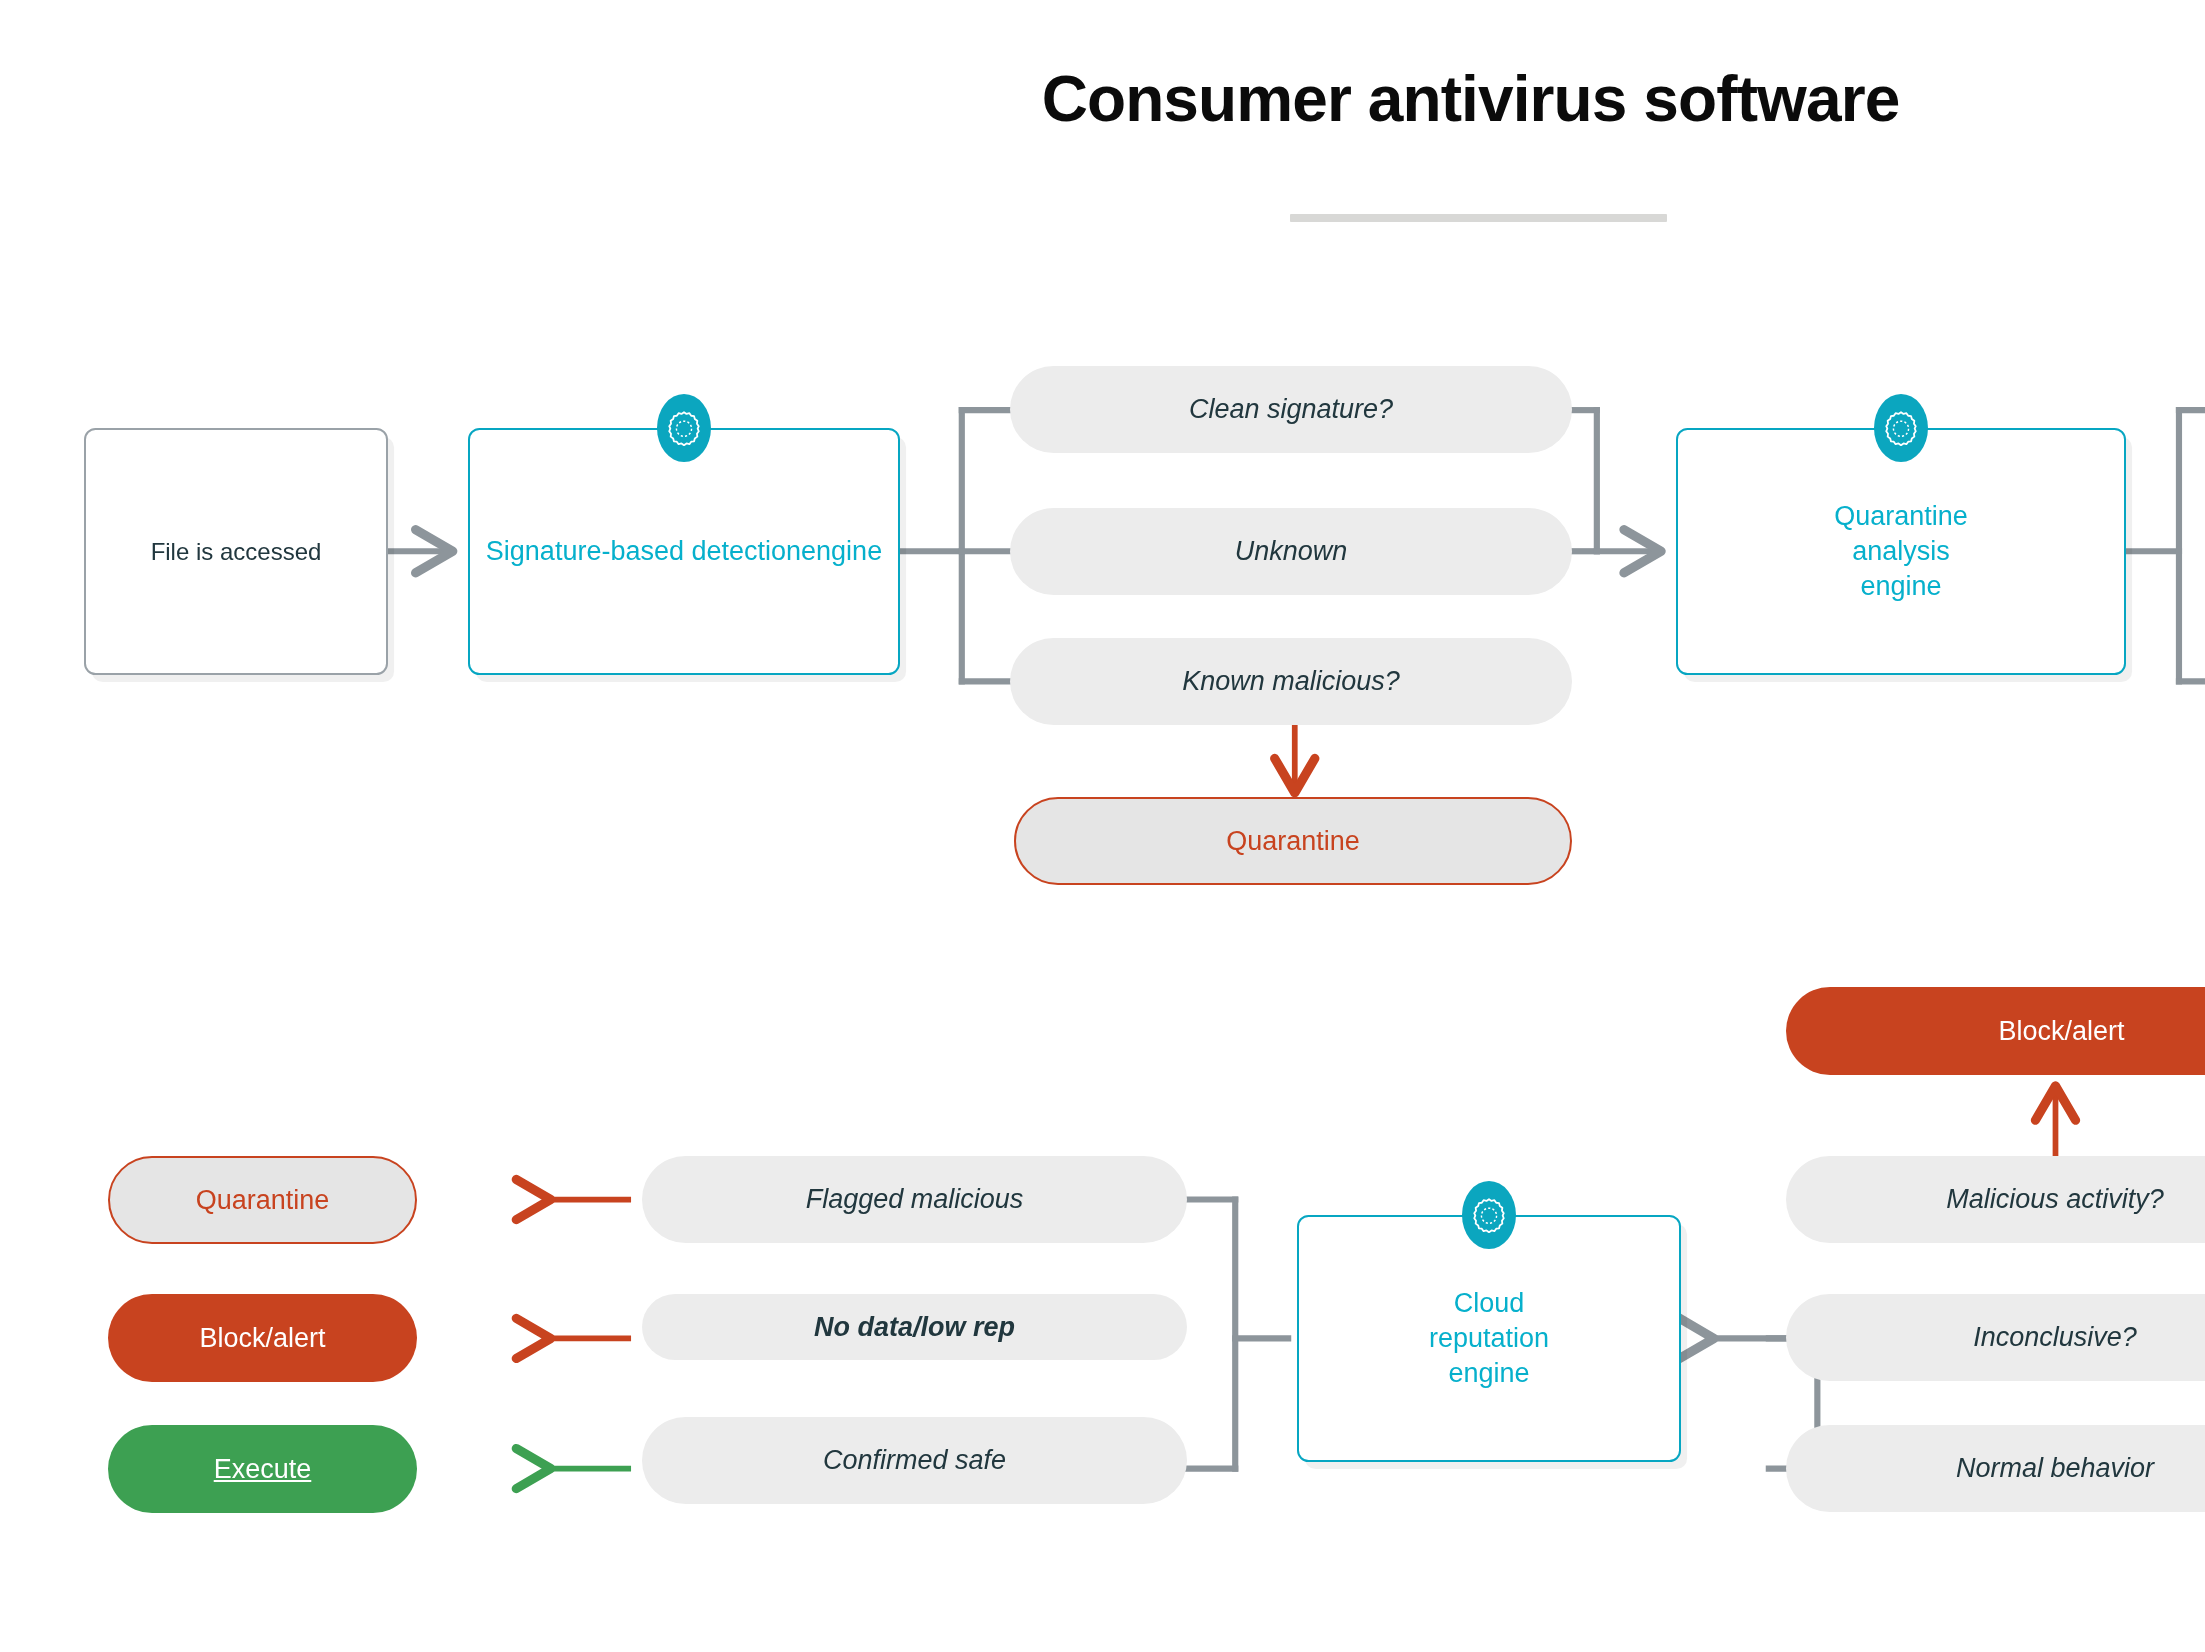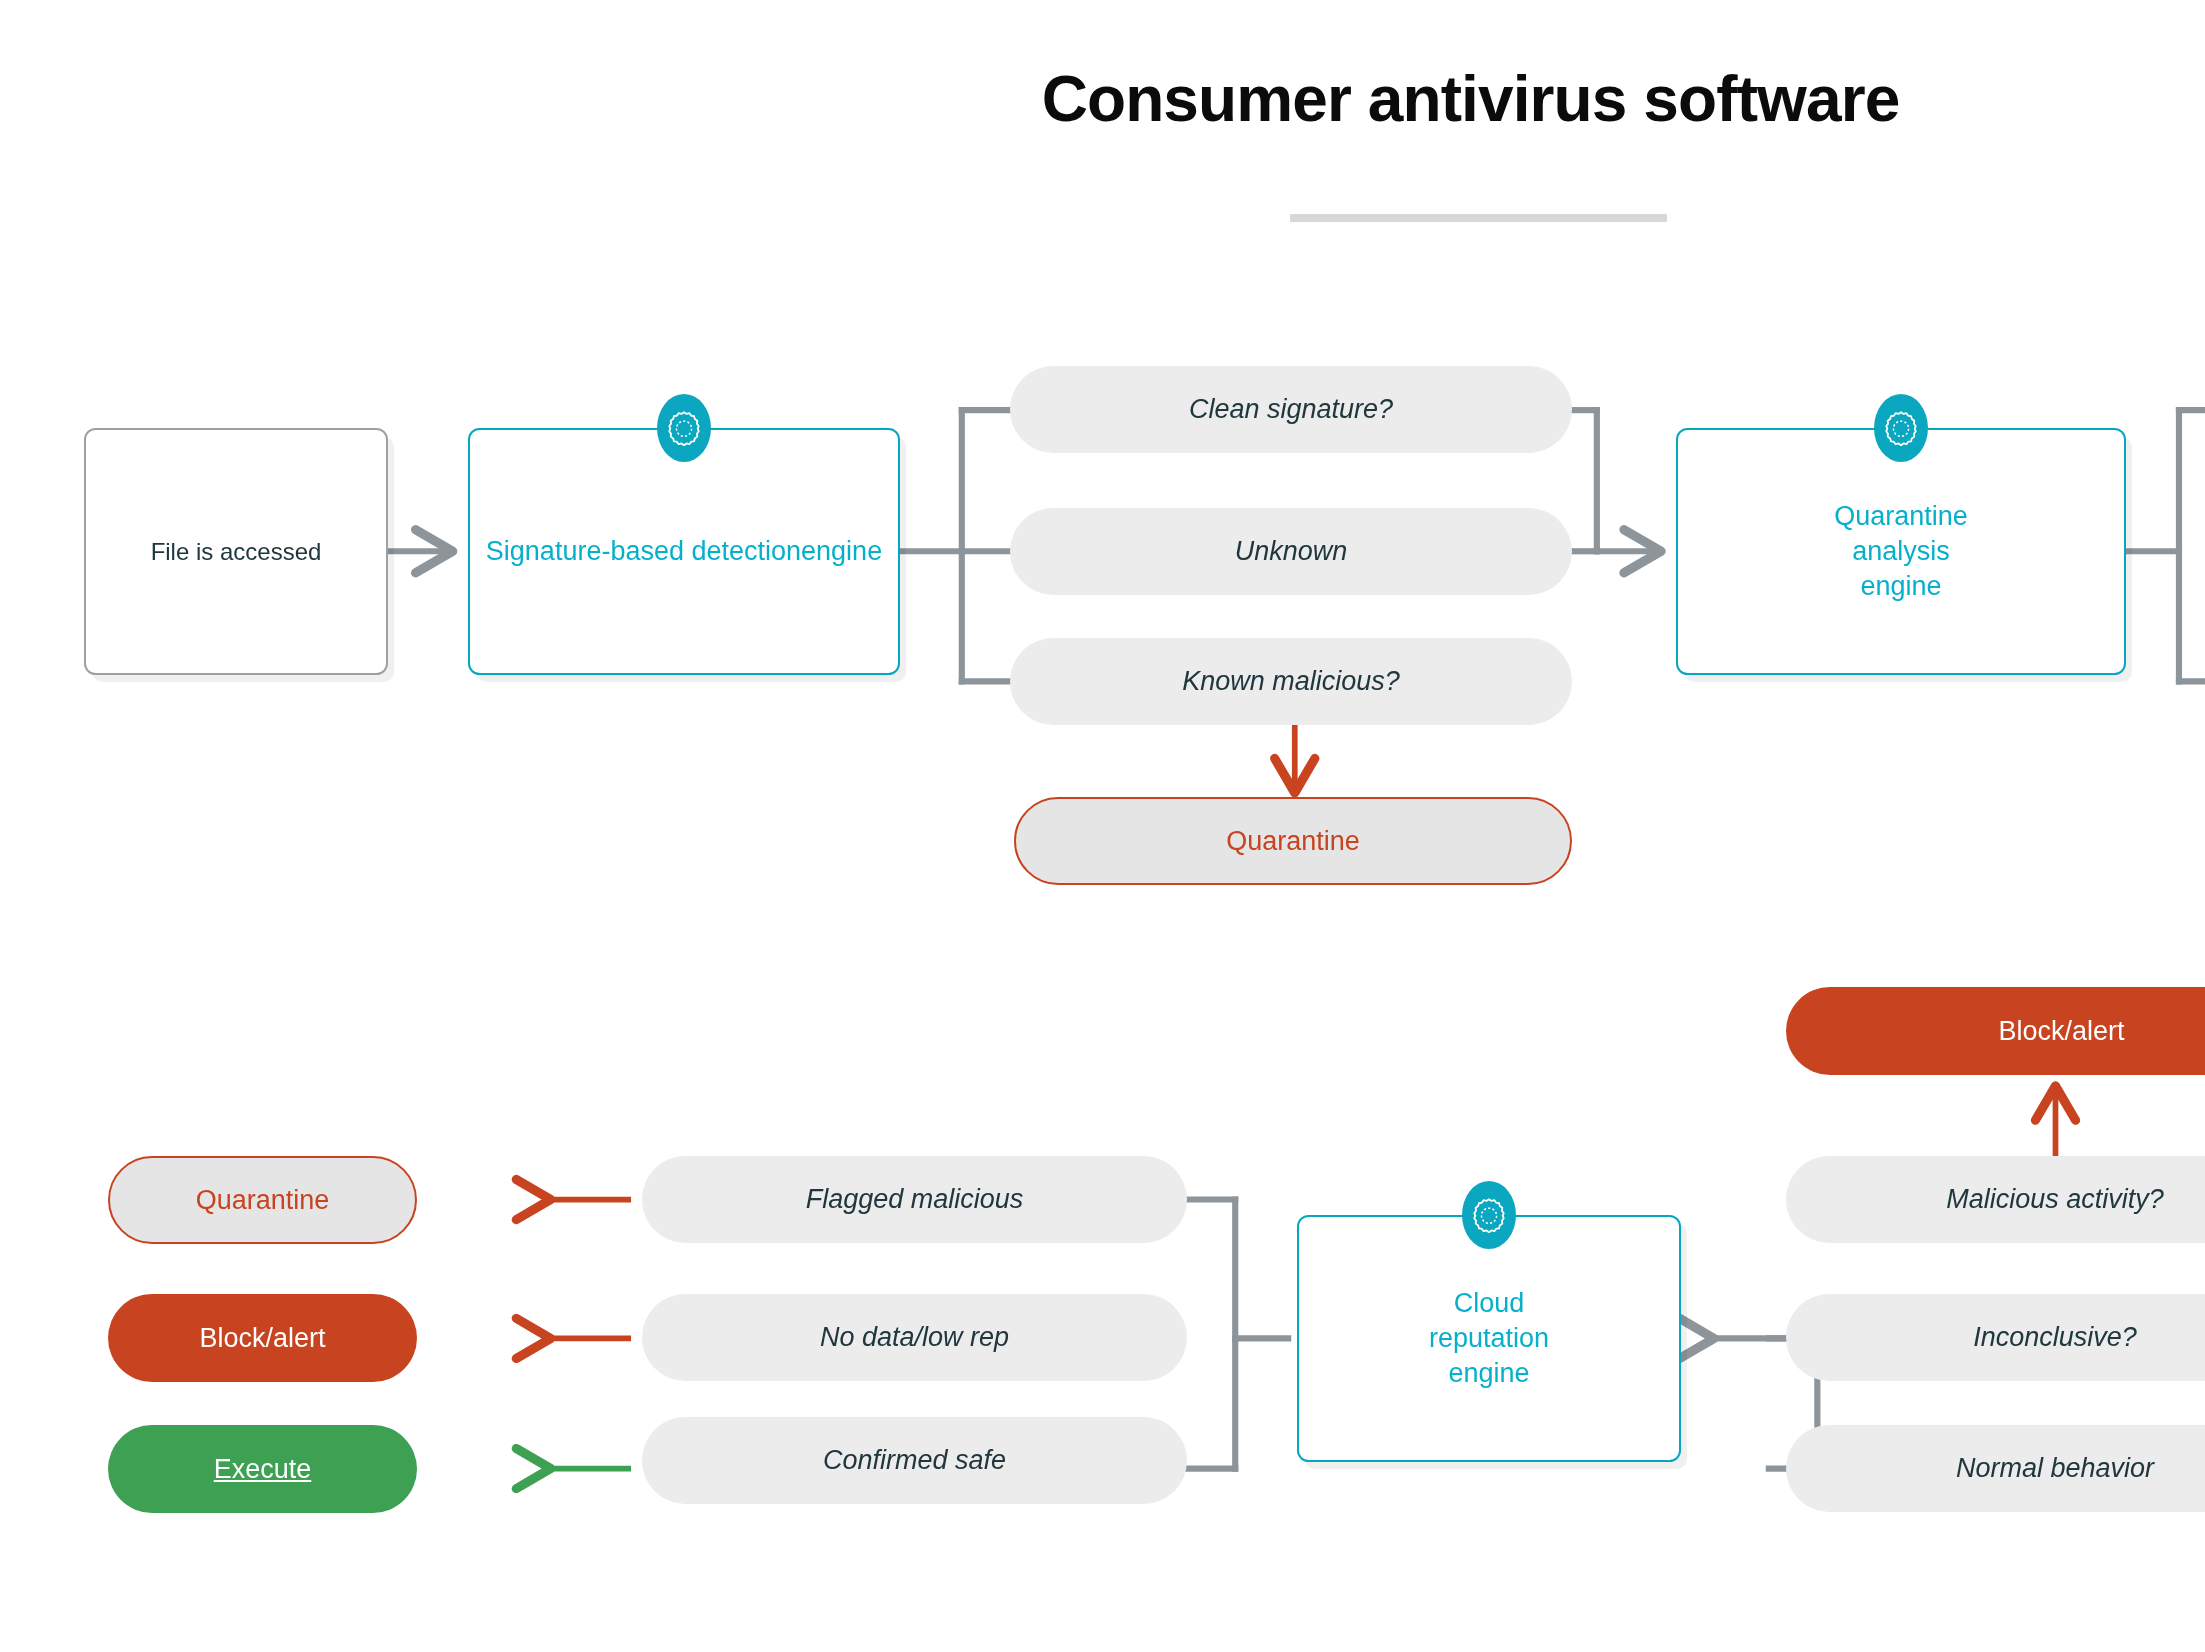--- a/index.html
+++ b/index.html
@@ -211,21 +211,21 @@
   <div class="pill solid-red" style="left:108px; top:1294px; width:309px; height:88px;">
     <span>Block/alert</span>
   </div>
   <div class="pill solid-green" style="left:108px; top:1425px; width:309px; height:88px;text-decoration:underline;">
     <span>Execute</span>
   </div>
 
   <div class="pill cond" style="left:642px; top:1156px; width:545px; height:87px;">
     <span>Flagged malicious</span>
   </div>
-  <div class="pill cond" style="left:642px; top:1294px; width:545px; height:87px;">
+  <div class="pill cond" style="left:642px; top:1294px; width:545px; height:66px;font-weight:bold;">
     <span>No data/low rep</span>
   </div>
   <div class="pill cond" style="left:642px; top:1417px; width:545px; height:87px;">
     <span>Confirmed safe</span>
   </div>
 
   <div class="node engine" style="left:1297px; top:1215px; width:384px; height:247px; flex-direction:column;">
     <span class="nlabel">Cloud</span>
     <span class="nlabel">reputation</span>
     <span class="nlabel">engine</span>

